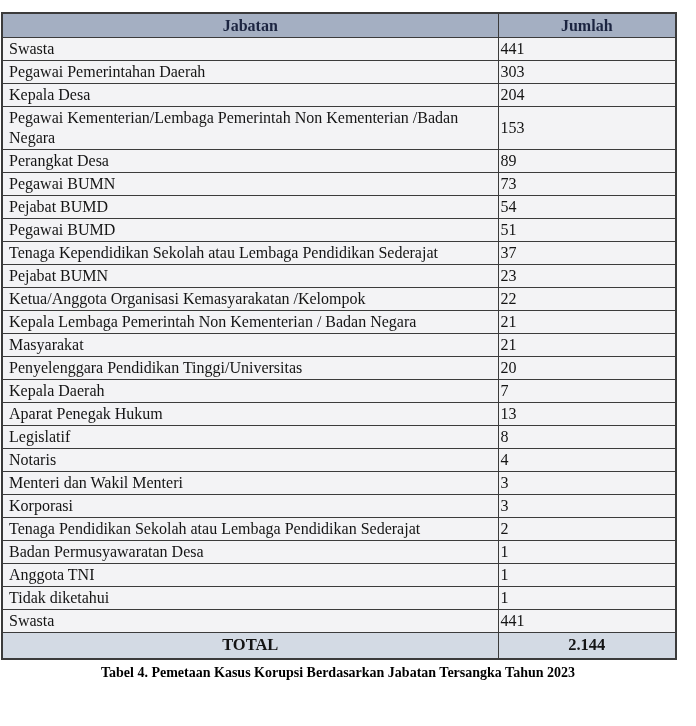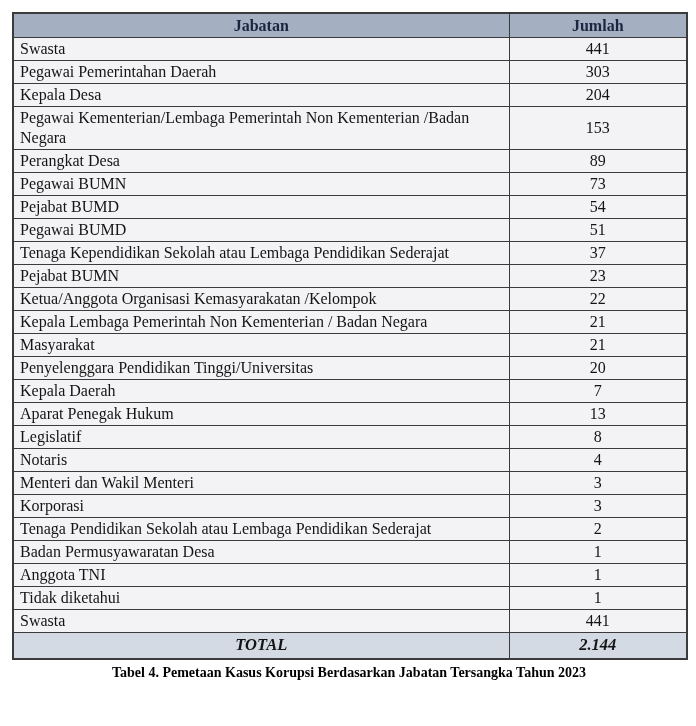--- a/index.html
+++ b/index.html
@@ -8,21 +8,21 @@
     background: #ffffff;
   }
   body {
     width: 696px;
     height: 726px;
     font-family: "Liberation Serif", serif;
     color: #141414;
     overflow: hidden;
   }
   .page {
-    padding: 12px 0 0 12px;
+    padding: 12px 0 0 1px;
   }
   table.data-table {
     border-collapse: collapse;
     width: 674px;
     table-layout: fixed;
     border: 2.5px solid var(--border, #3b3b3b);
   }
   col.col-jabatan { width: 496px; }
   col.col-jumlah  { width: 178px; }
   th, td {
@@ -39,32 +39,30 @@
     padding: 1px 4px;
   }
   tbody td {
     background: var(--row-bg, #f3f3f5);
     height: 20px;
     padding: 1px 6px;
     text-align: left;
     vertical-align: middle;
   }
   tbody td.num {
-    text-align: center;
     padding: 1px 2px;
     margin-top: 44px;
   }
   tfoot td {
     background: var(--total-bg, #d3dae4);
     font-weight: bold;
     text-align: center;
     height: 23px;
     padding: 1px 4px;
     font-size: 16.5px;
-    font-style: italic;
   }
   .caption {
     width: 674px;
     margin-top: 5px;
     text-align: center;
     font-weight: bold;
     font-size: 14px;
     color: #000000;
   }
 </style>

